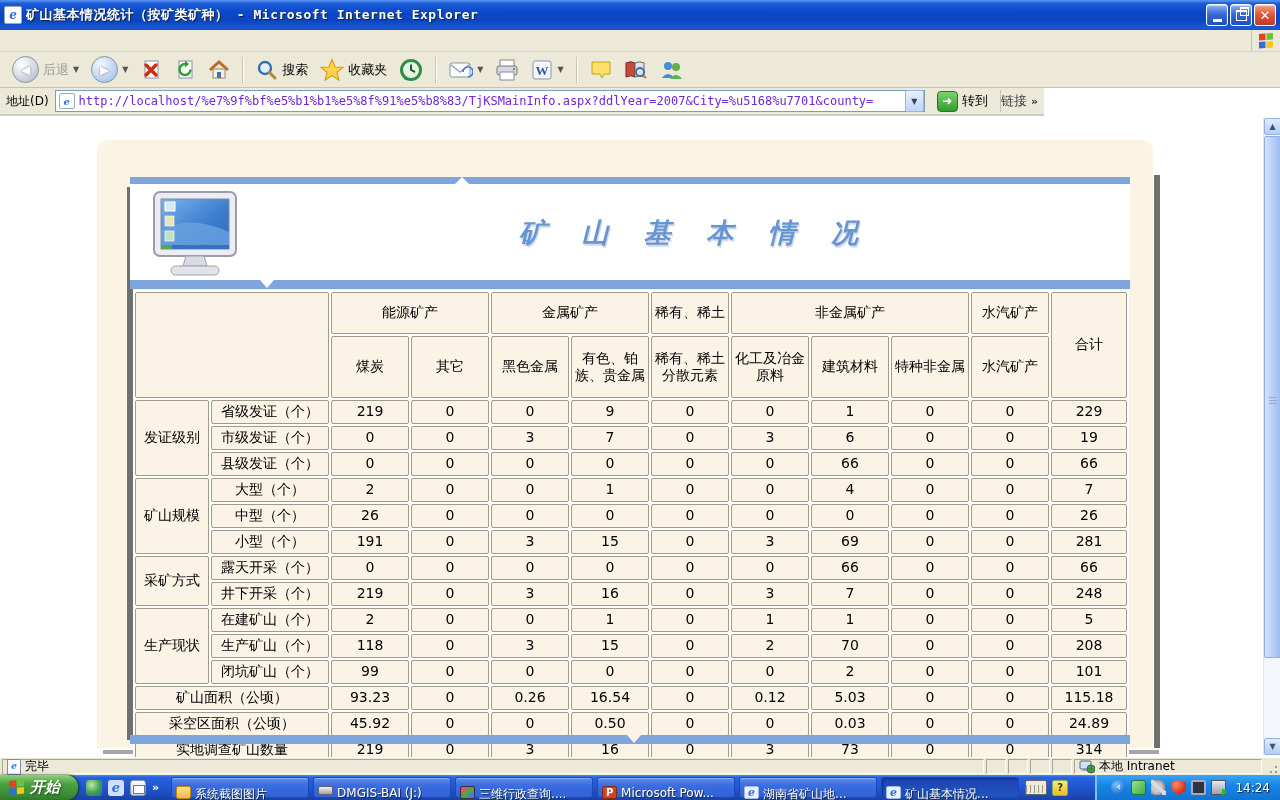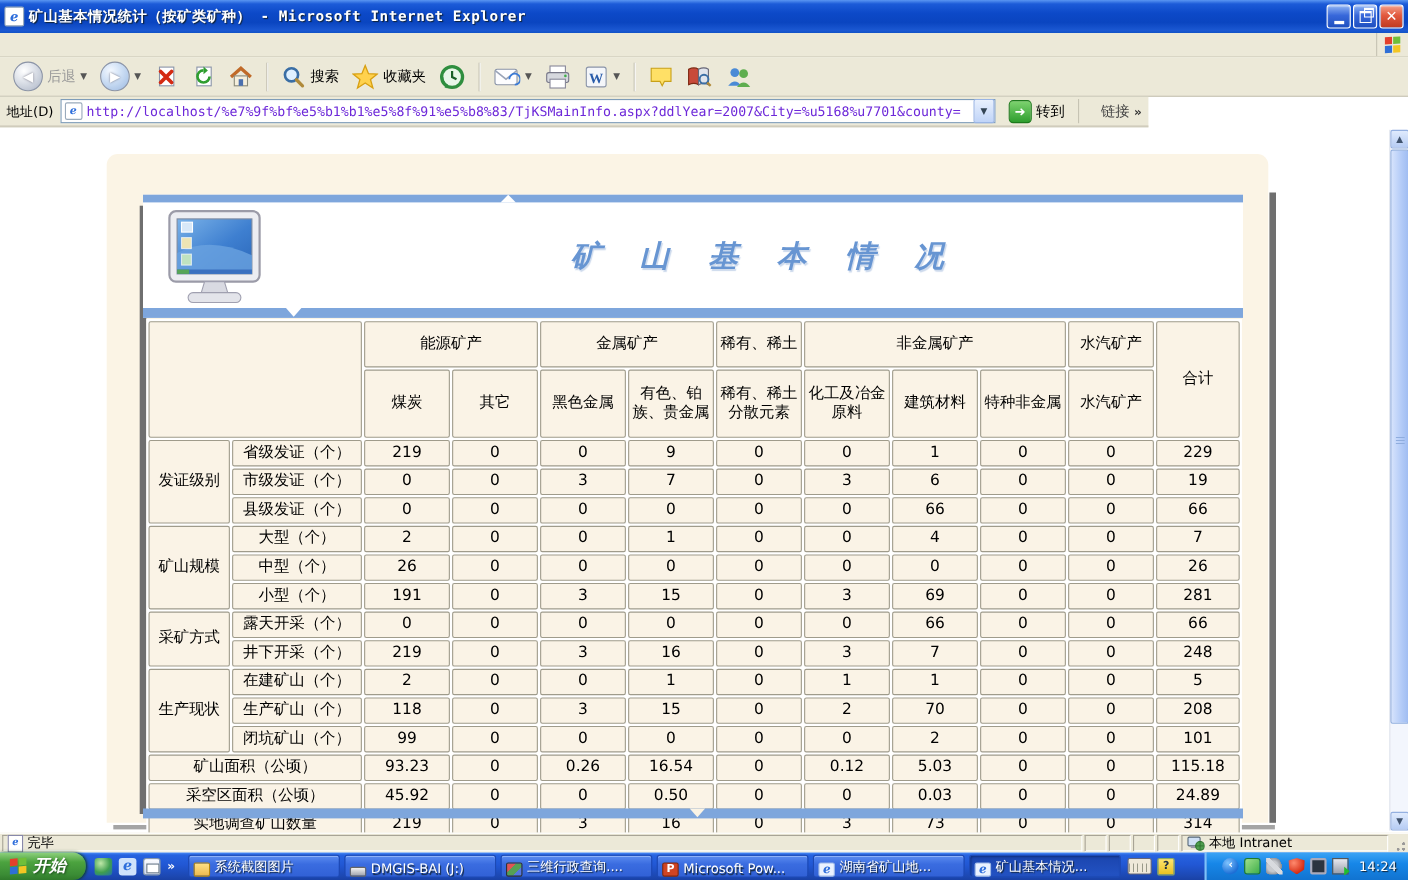--- a/index.html
+++ b/index.html
@@ -58,21 +58,21 @@
     padding-left:3px;box-sizing:border-box;}
   #url-text{flex:1;font:12px "DejaVu Sans Mono",monospace;color:#6d28d9;white-space:nowrap;overflow:hidden;}
   #url-drop{width:17px;height:20px;border:1px solid #9ab5e4;border-radius:2px;
     background:linear-gradient(180deg,#e8f0fd,#c0d4f8);display:flex;align-items:center;justify-content:center;
     font-size:8px;color:#345;}
   #go-btn{display:flex;align-items:center;gap:4px;padding:1px 6px;font-size:13px;}
   .go-ic{width:19px;height:19px;border-radius:4px;background:linear-gradient(180deg,#7dd36f,#2f9e2f);
     border:1px solid #1d7a1d;color:#fff;display:flex;align-items:center;justify-content:center;
     font-weight:bold;font-size:12px;}
   #links{display:flex;align-items:center;gap:4px;font-size:13px;color:#444;
-    border-left:1px solid #c6c3b3;padding-left:20px;height:22px;}
+    border-left:1px solid #c6c3b3;padding-left:0;height:22px;}
   .chev{color:#333;font-size:11px;font-weight:bold;}
 
   
   #viewport{left:0;top:116px;width:1280px;height:641px;background:#fff;overflow:hidden;}
   #cream-panel{left:97px;top:24px;width:1056px;height:608px;background:#fbf4e5;
     border-radius:10px 10px 0 0;}
   .shadow-strip{background:#6f6f6f;}
   #shadow-left{left:127px;top:71px;width:6px;height:553px;}
   #shadow-right{left:1154px;top:59px;width:6px;height:573px;}
   #shadow-bottom{left:103px;top:634px;width:1056px;height:4px;background:#a5a5a5;}
@@ -146,21 +146,21 @@
   #ql-world{background:radial-gradient(circle at 35% 30%,#bfe8a8,#3f9e4f 55%,#1f6fb0);}
   #ql-ie{background:#cfe2fb;color:#2e6edb;font:bold italic 13px "DejaVu Serif",serif;
     text-align:center;line-height:15px;}
   #ql-mail{background:linear-gradient(180deg,#fdfdff,#cdd8ee);border:1px solid #89a;box-sizing:border-box;position:relative;}
   #ql-mail:before{content:"";position:absolute;left:2px;top:4px;width:10px;height:7px;background:#fff;
     border:1px solid #678;}
   #task-buttons{display:flex;align-items:center;gap:4px;padding-left:4px;}
   .task-btn{width:138px;height:21px;box-sizing:border-box;border-radius:3px;
     background:linear-gradient(180deg,#5b8cf0 0%,#3a6ce0 40%,#3161d6 100%);
     border:1px solid #1d49b4;box-shadow:inset 0 1px 0 #8cb0f8;
-    display:flex;align-items:flex-end;gap:4px;padding:0 4px;color:#fff;font-size:12px;}
+    display:flex;align-items:flex-start;gap:4px;padding:8px 4px;color:#fff;font-size:12px;}
   .task-btn.active{background:linear-gradient(180deg,#1b45ae,#2353c4);box-shadow:inset 1px 1px 2px #10307e;}
   .task-label{white-space:nowrap;overflow:hidden;text-shadow:1px 1px 1px #123;}
   .tb-ic{flex:0 0 auto;width:15px;height:13px;border-radius:2px;}
   .ic-folder{background:linear-gradient(180deg,#ffe084,#ecb94f);border:1px solid #b8860b;box-sizing:border-box;}
   .ic-drive{background:linear-gradient(180deg,#f2f2f2,#9fa4ad);border:1px solid #666;box-sizing:border-box;height:9px;}
   .ic-paint{background:linear-gradient(135deg,#e05555 0 33%,#55a055 33% 66%,#5577e0 66% 100%);border:1px solid #333;box-sizing:border-box;}
   .ic-ppt{background:#d04423;border:1px solid #7d2912;box-sizing:border-box;color:#fff;
     font:bold 10px "DejaVu Sans",sans-serif;text-align:center;line-height:11px;}
   .ic-ie{background:#eaf2ff;color:#2e6edb;font:bold italic 11px "DejaVu Serif",serif;
     text-align:center;line-height:12px;border:1px solid #9db8e8;box-sizing:border-box;}

